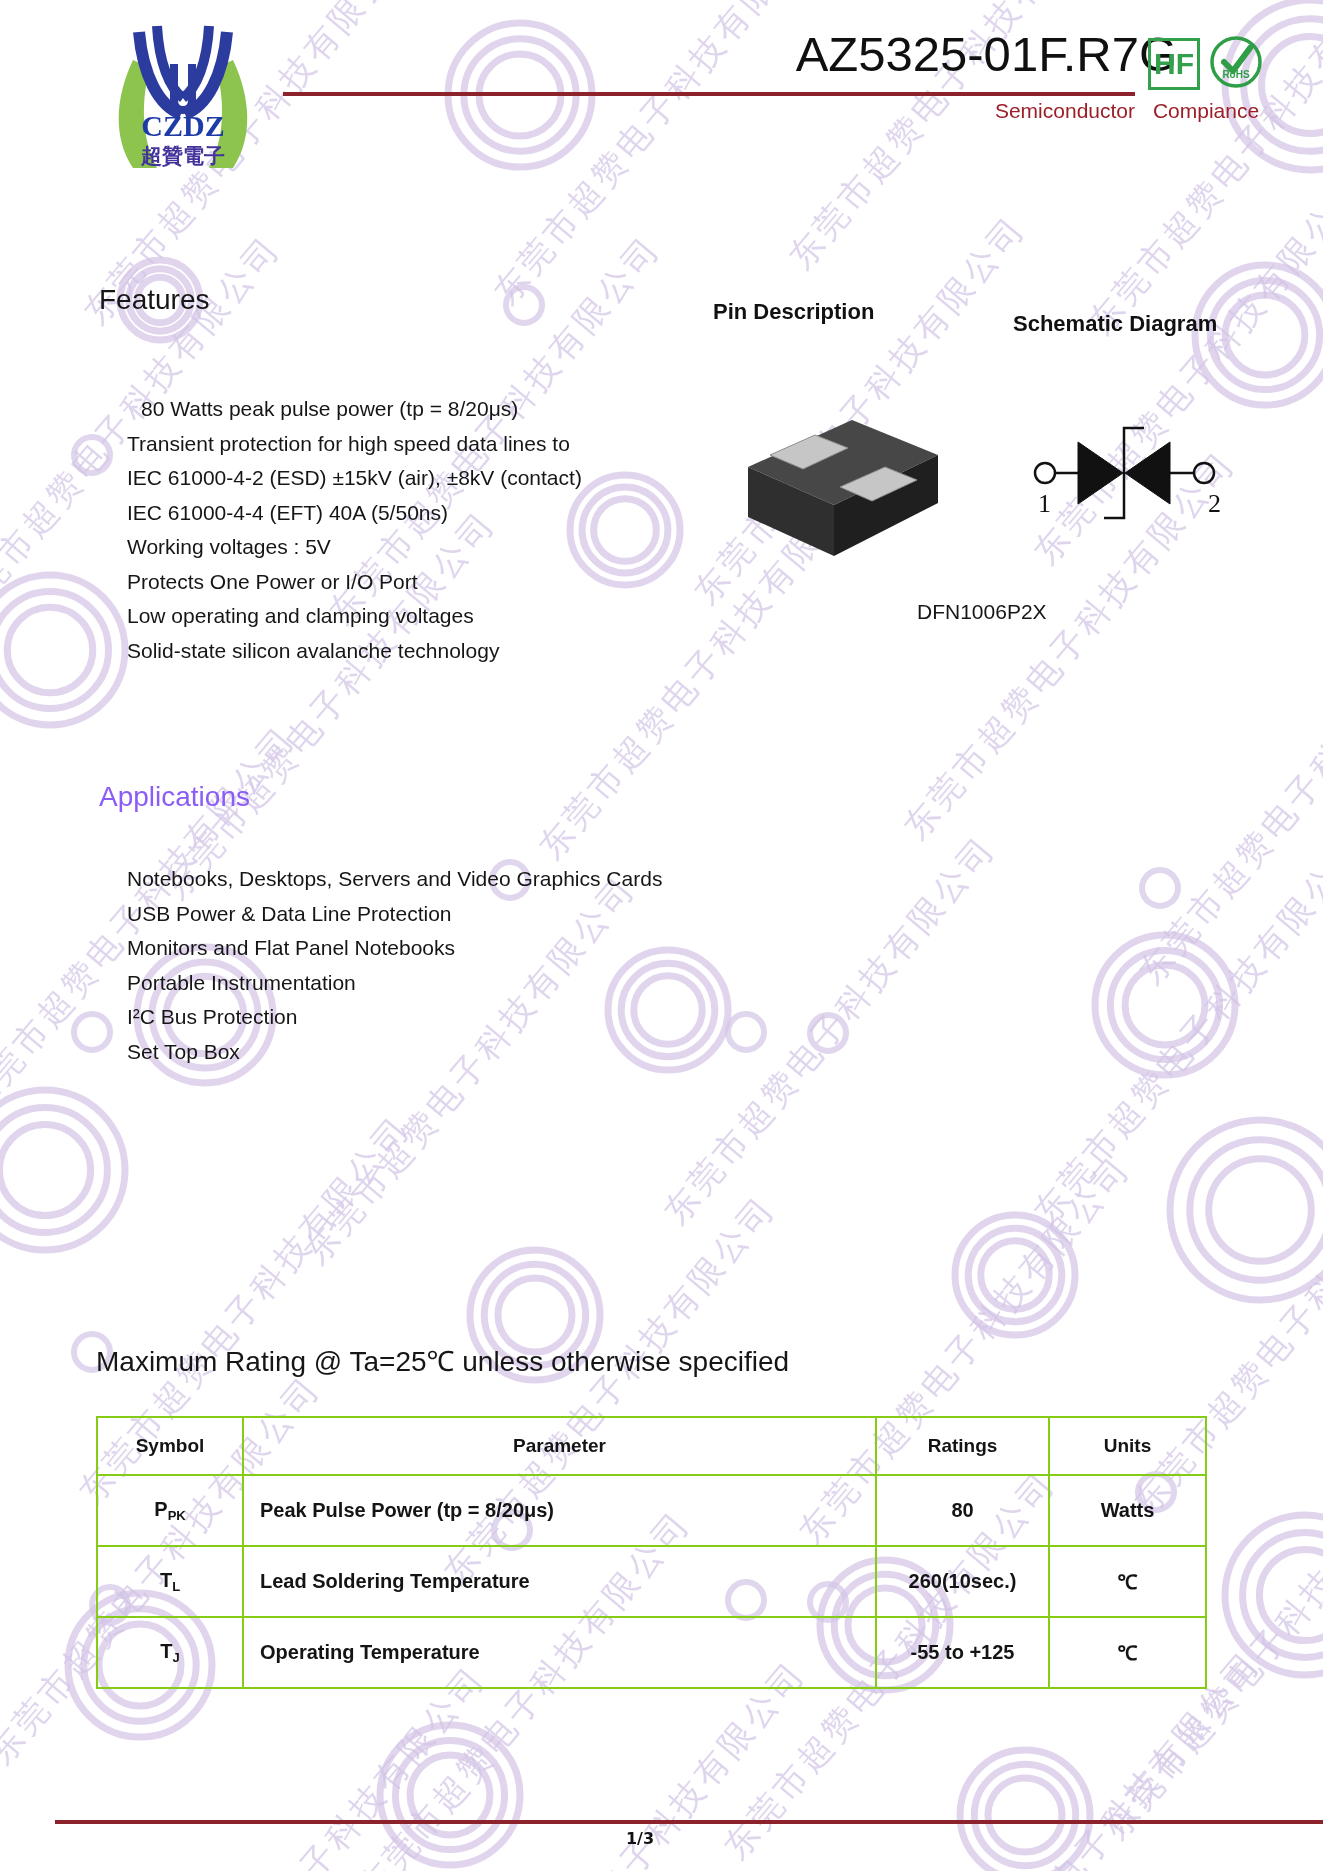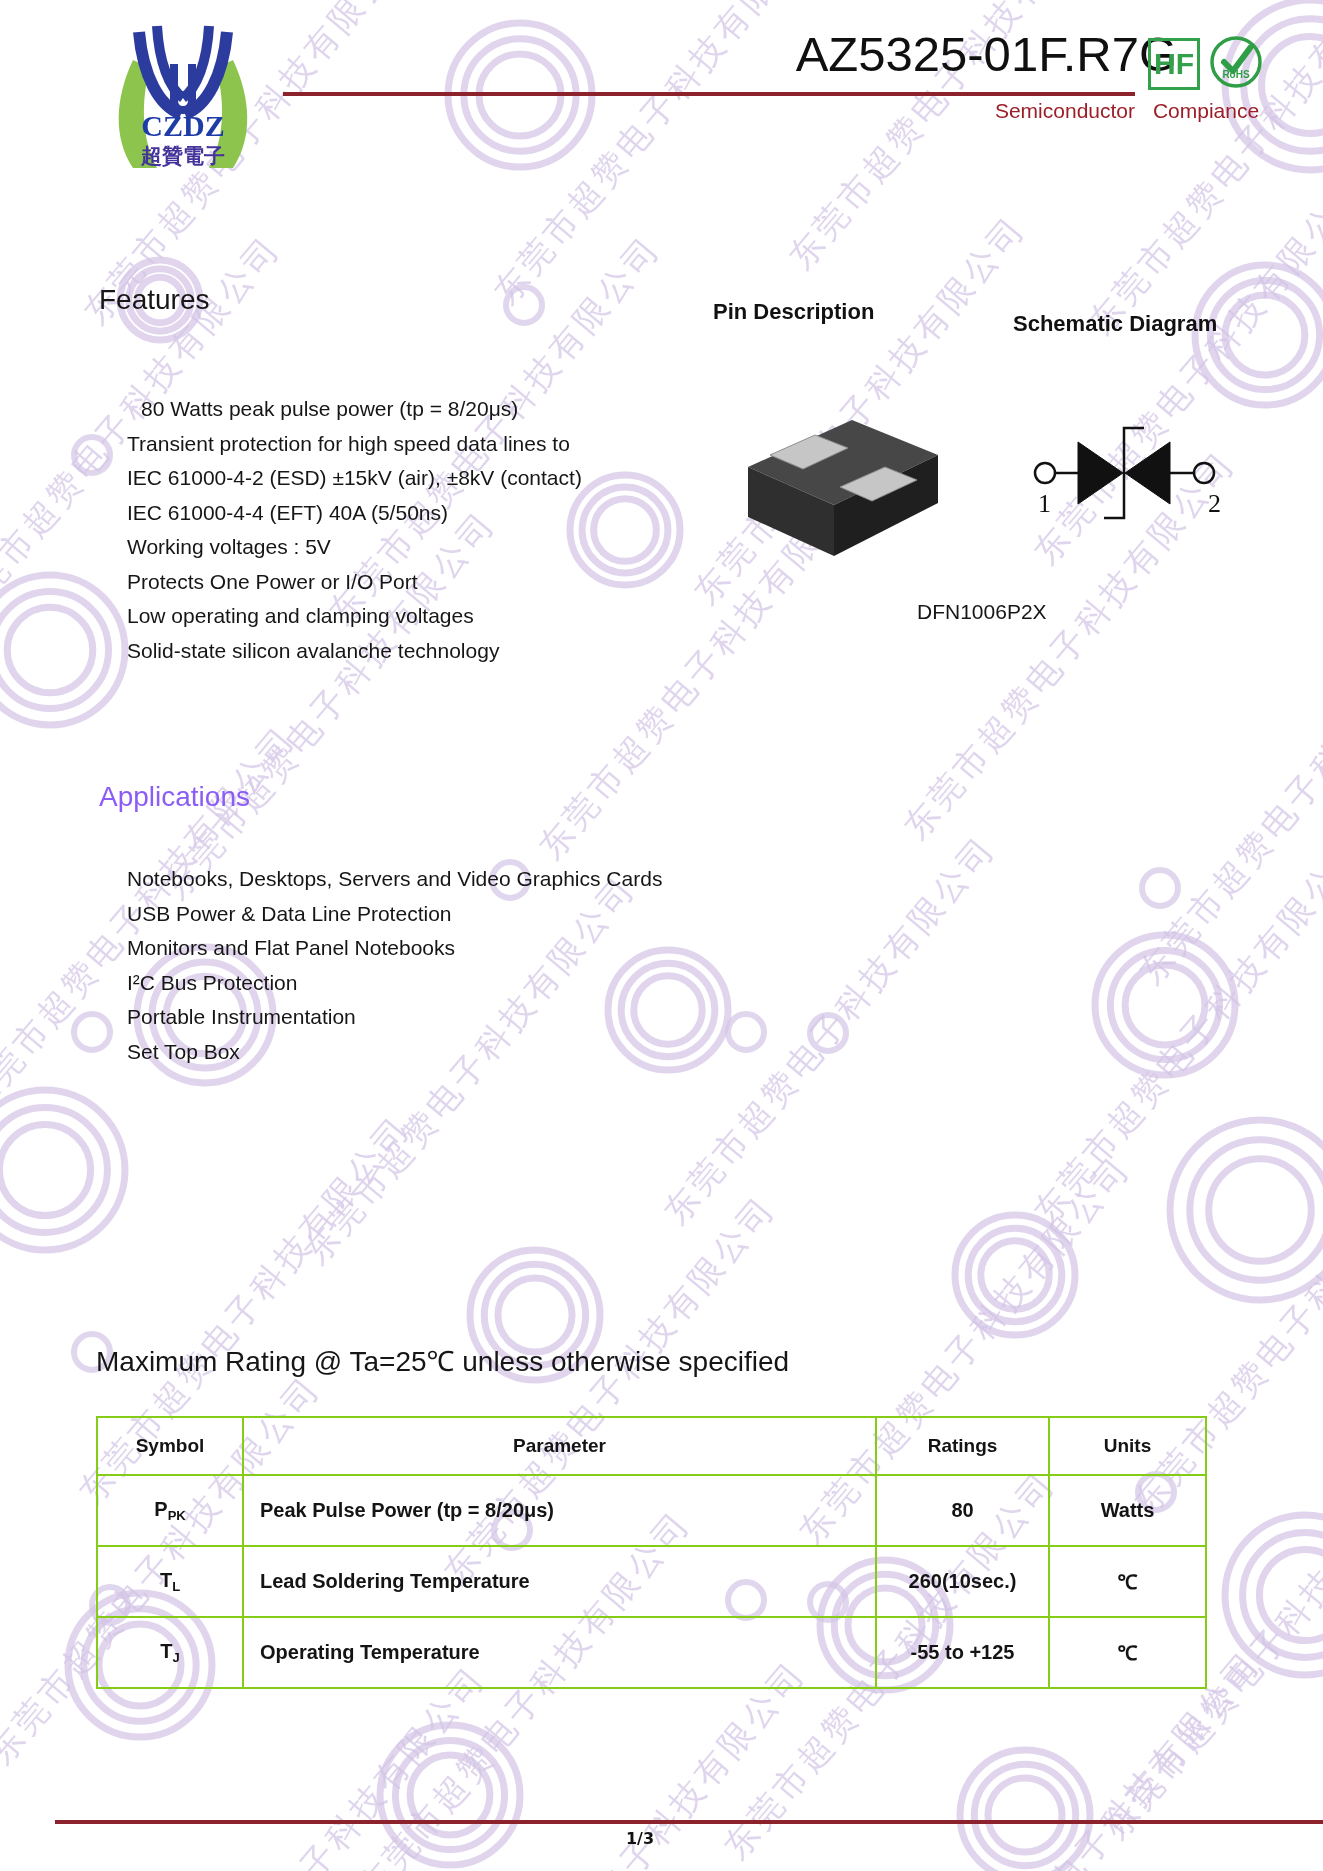--- a/index.html
+++ b/index.html
@@ -295,23 +295,23 @@
 
     <div class="h-apps">Applications</div>
     <ul class="list apps-list">
 
         <li>Notebooks, Desktops, Servers and Video Graphics Cards</li>
 
         <li>USB Power &amp; Data Line Protection</li>
 
         <li>Monitors and Flat Panel Notebooks</li>
 
+        <li>Portable Instrumentation</li>
+
         <li>I²C Bus Protection</li>
-
-        <li>Portable Instrumentation</li>
 
         <li>Set Top Box</li>
 
     </ul>
 
     <div class="h-maxrating">Maximum Rating @ Ta=25℃ unless otherwise specified</div>
 
     <table class="rating-table">
       <colgroup>
         <col class="col-symbol">

